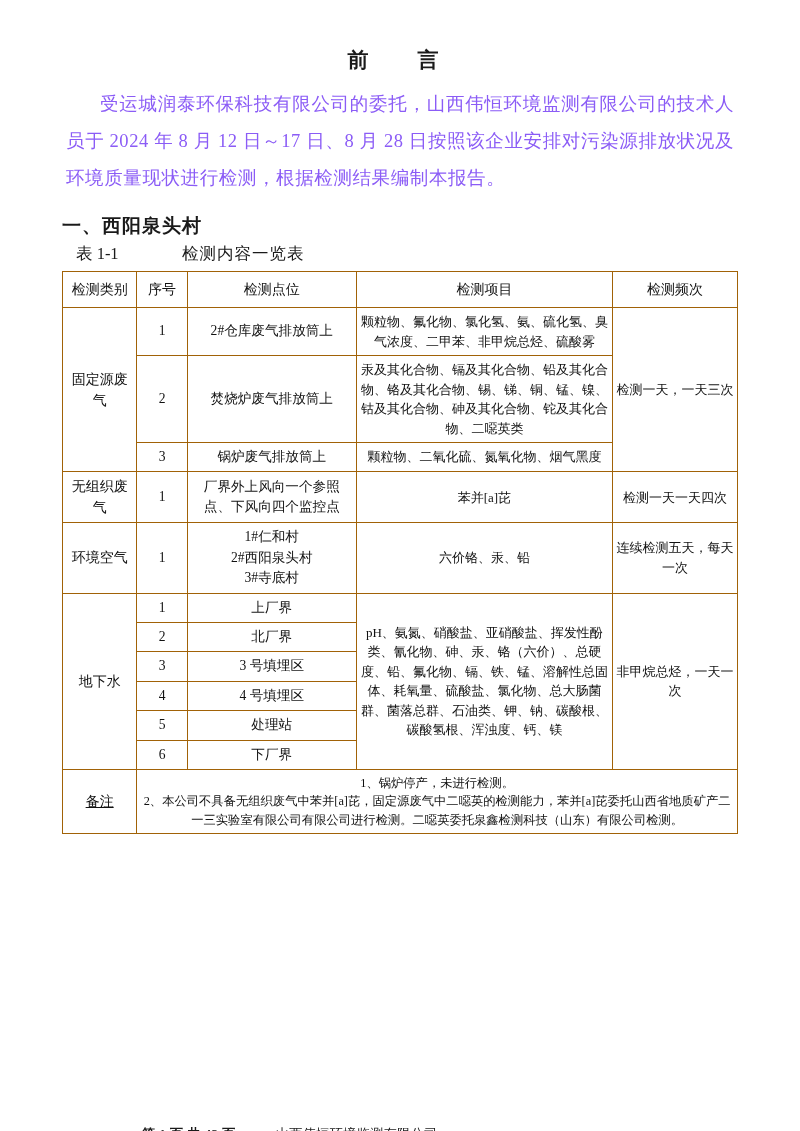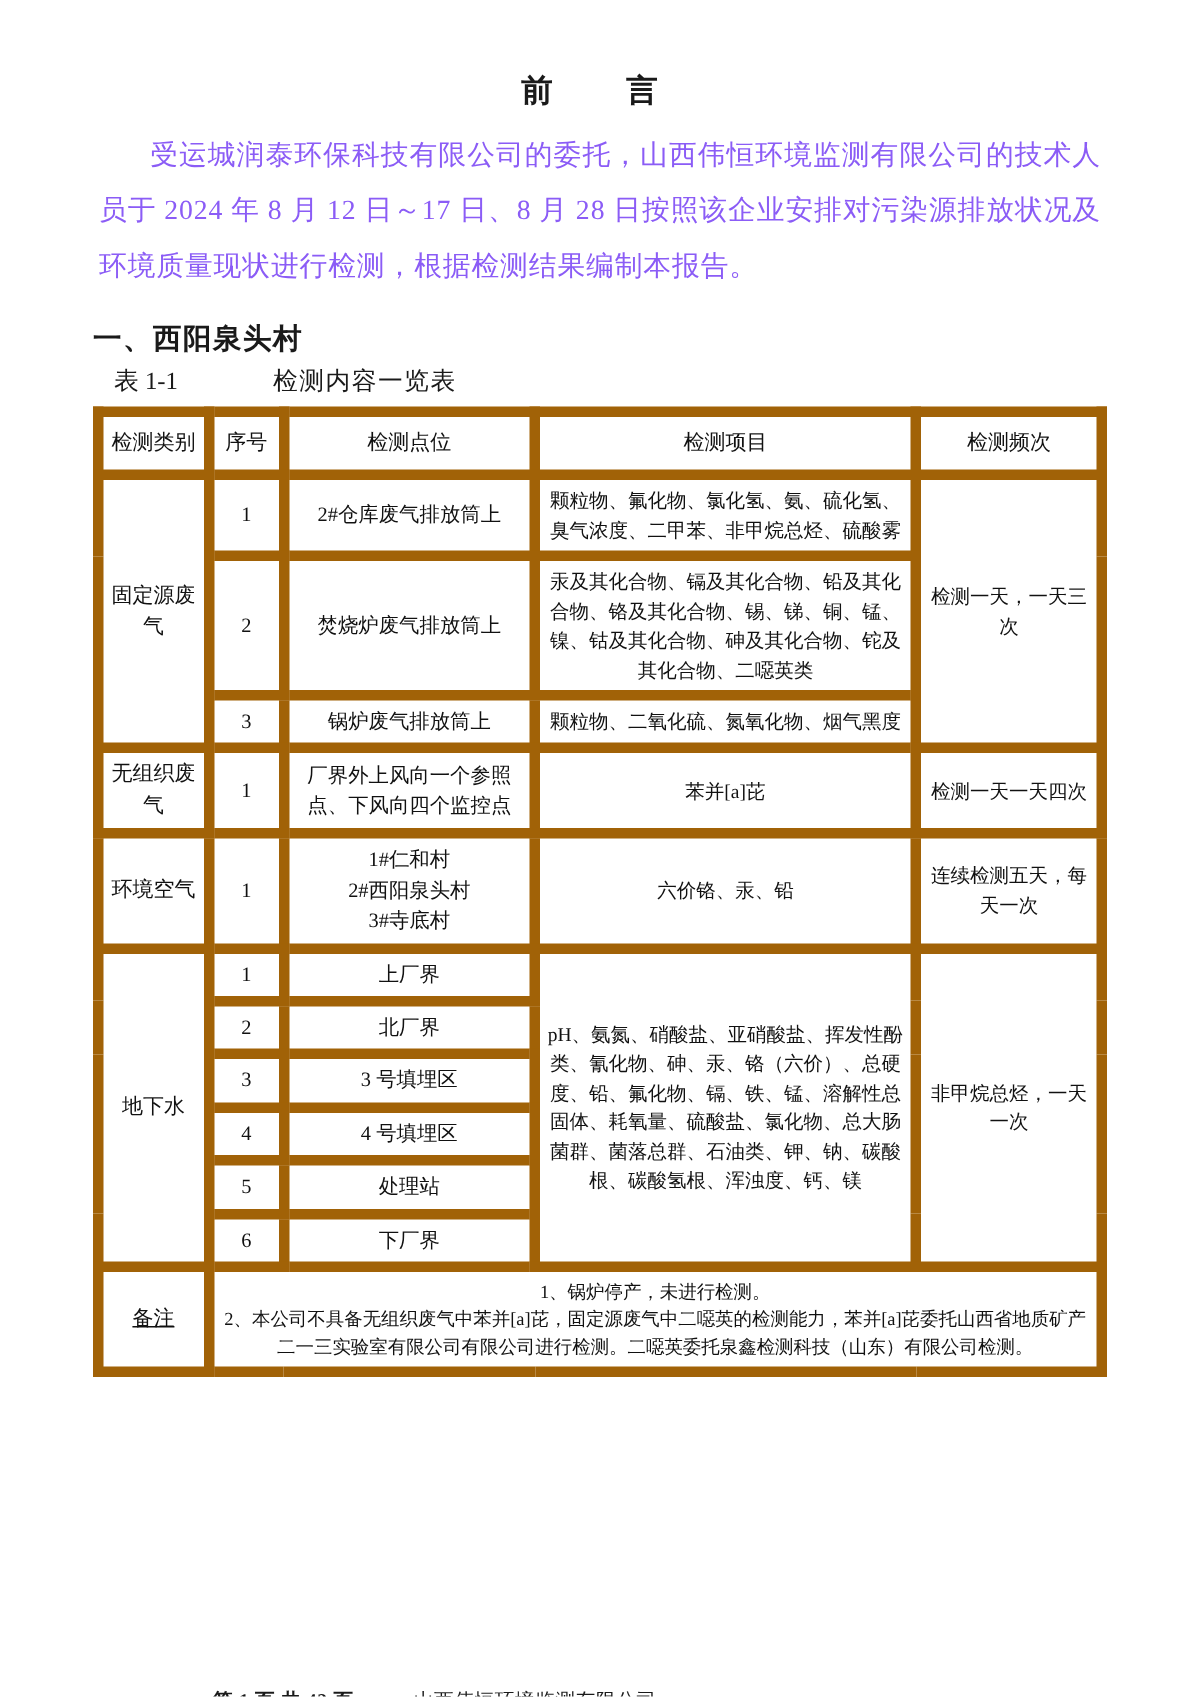--- a/index.html
+++ b/index.html
@@ -98,21 +98,21 @@
   
   table.main-table {
     width: 100%;
     border-collapse: collapse;
     table-layout: fixed;
     font-size: 13px;
     color: #111;
   }
   table.main-table th,
   table.main-table td {
-    border: 7px solid #a16207;
+    border: 1px solid #a16207;
     text-align: center;
     vertical-align: middle;
     padding: 4px 3px;
     line-height: 1.5;
   }
   table.main-table th {
     font-weight: normal;
     font-size: 14px;
     padding: 7px 3px;
   }

